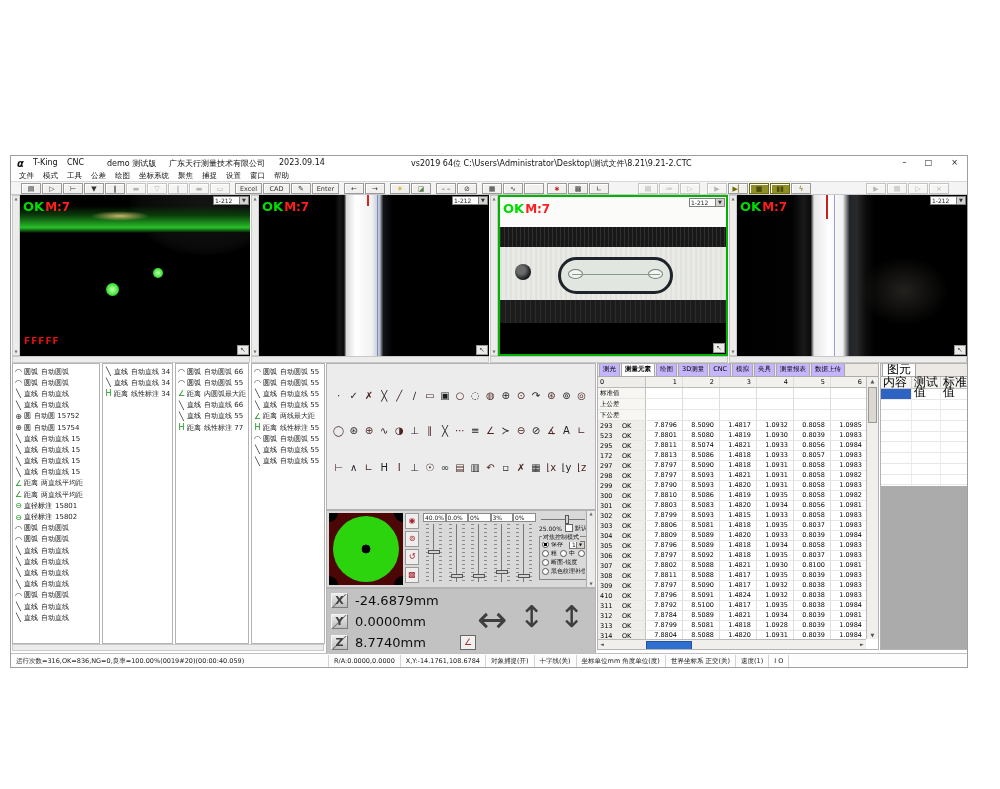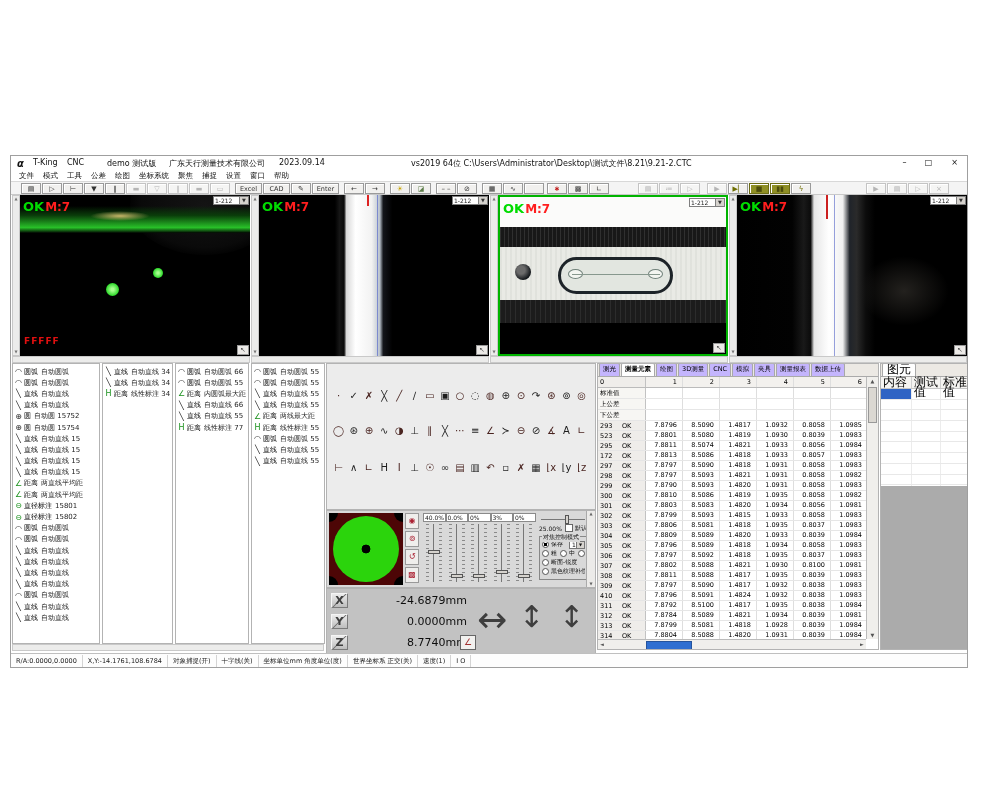--- a/index.html
+++ b/index.html
@@ -165,21 +165,21 @@
   .lpsb .dn{position:absolute;bottom:0;left:0;right:0;}
 
   
   .dro{position:absolute;left:315px;top:432px;width:270px;height:68px;background:#c2c2c2;
        border:1px solid #b3b3b3;box-sizing:border-box;overflow:hidden;}
   .axis{position:absolute;left:4px;height:18px;}
   .axbtn{position:absolute;left:0;top:1px;width:17px;height:15px;text-align:center;line-height:14px;
          font-size:11px;font-weight:bold;color:#3f3f3f;background:linear-gradient(#ececec,#bdbdbd);
          border:1px solid #7a7a7a;border-top-color:#f5f5f5;border-left-color:#f5f5f5;box-sizing:border-box;
          background-image:linear-gradient(135deg,transparent 46%,#777 48%,#777 52%,transparent 54%),linear-gradient(#ececec,#bdbdbd);}
-  .axval{position:absolute;left:24px;top:0;width:112px;text-align:right;font-size:11px;color:#0d0d0d;line-height:18px;}
+  .axval{position:absolute;left:24px;top:0;width:112px;font-size:13px;color:#0d0d0d;line-height:18px;}
   .arrH{position:absolute;left:150px;top:16px;font-size:36px;color:#3e3e3e;line-height:30px;}
   .arrV1{position:absolute;left:192px;top:8px;font-size:30px;color:#3e3e3e;line-height:40px;}
   .arrV2{position:absolute;left:232px;top:8px;font-size:30px;color:#3e3e3e;line-height:40px;}
   .jogbtn{position:absolute;left:133px;top:46px;width:16px;height:15px;background:#f2f1ef;border:1px solid #666;
           box-sizing:border-box;font-size:9px;line-height:13px;text-align:center;color:#a23030;}
 
   
   .results{position:absolute;left:586px;top:207px;width:282px;height:287px;background:#fff;
            border:1px solid #b3b3b3;box-sizing:border-box;overflow:hidden;font-size:6.5px;}
   .rtabs{position:absolute;left:0;top:0;right:0;height:13px;background:#ece9e4;display:flex;
@@ -1116,20 +1116,21 @@
           <div class="rprow">
             <span class="rpc0"></span>
             <span class="rpc1"></span>
             <span class="rpc2"></span>
           </div>
         </div>
     <div class="rpgray"></div>
   </div>
 
   <div class="statusbar">
+        <span class="seg seg0">运行次数=316,OK=836,NG=0,良率=100.00%(0019#20)(00:00:40.059)</span>
         <span class="seg">R/A:0.0000,0.0000</span>
         <span class="seg">X,Y:-14.1761,108.6784</span>
         <span class="seg">对象捕捉(开)</span>
         <span class="seg">十字线(关)</span>
         <span class="seg">坐标单位mm 角度单位(度)</span>
         <span class="seg">世界坐标系 正交(关)</span>
         <span class="seg">速度(1)</span>
         <span class="seg">I O</span>
       </div>
 

